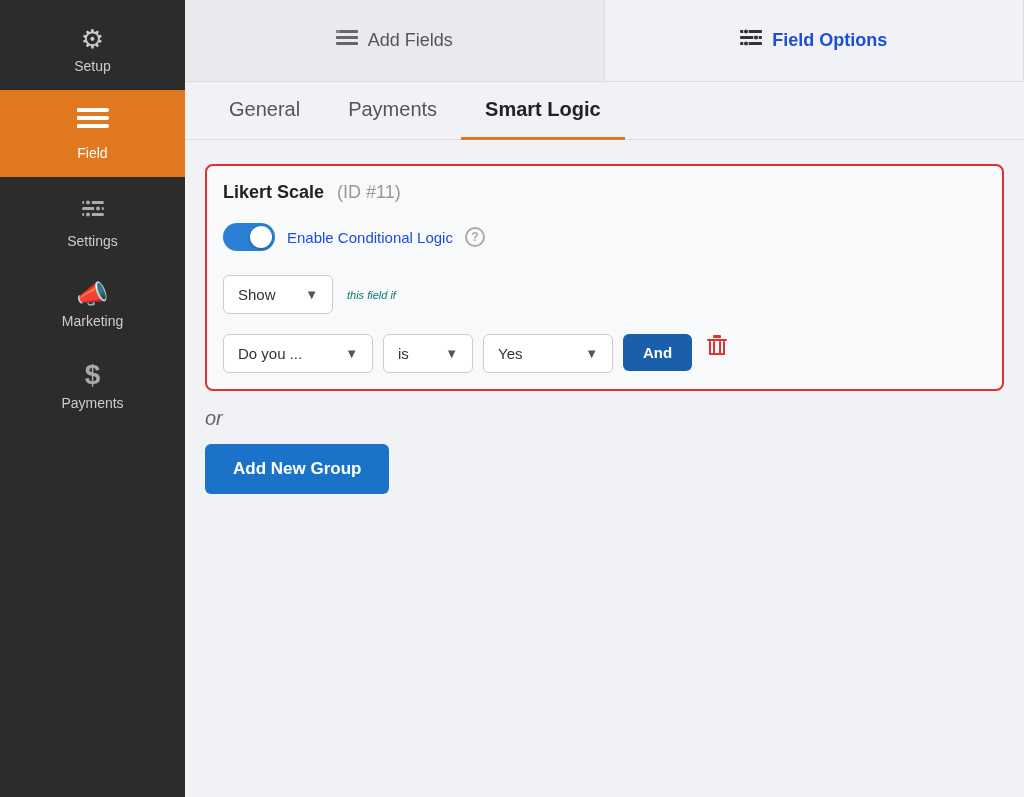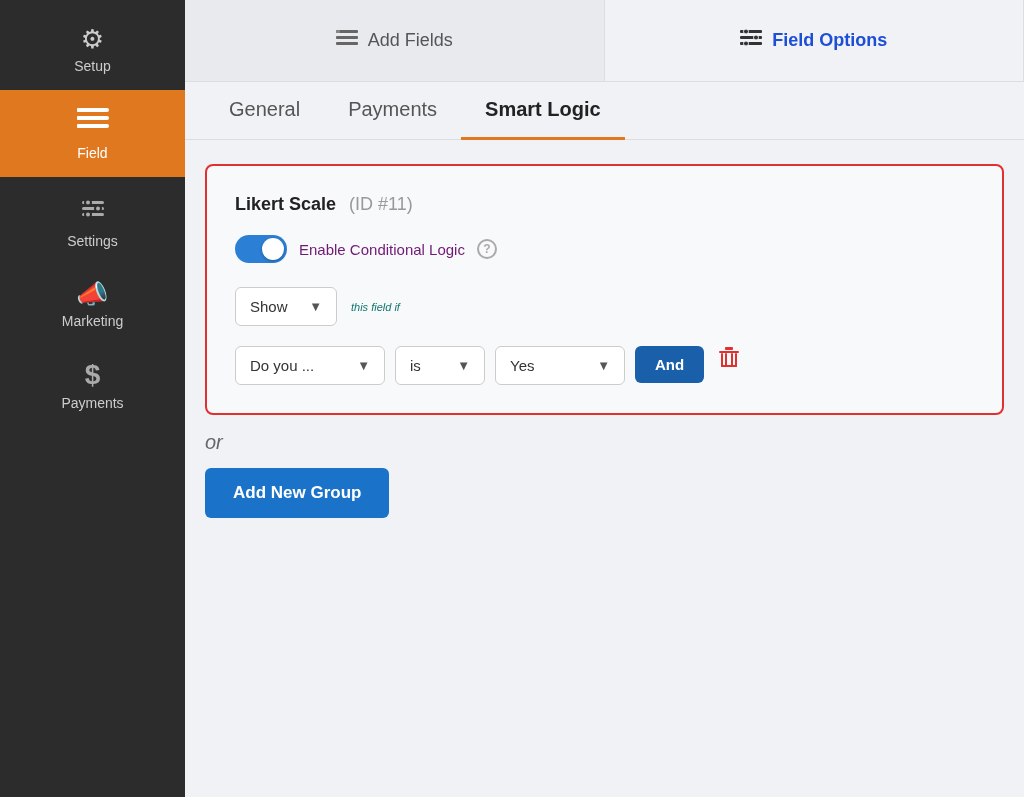--- a/index.html
+++ b/index.html
@@ -99,21 +99,21 @@
       padding: 24px 20px;
       overflow-y: auto;
       background: #f0f2f5;
     }
 
     
     .logic-card {
       background: #f8f9fa;
       border: 2px solid #e03030;
       border-radius: 8px;
-      padding: 28px;
+      padding: 16px;
       margin-bottom: 16px;
     }
     .card-title {
       font-size: 18px;
       font-weight: 700;
       color: #222;
       margin-bottom: 20px;
     }
     .card-title-id {
       font-weight: 400;
@@ -145,21 +145,21 @@
       top: 3px;
       left: 27px;
       width: 22px;
       height: 22px;
       background: #fff;
       border-radius: 50%;
       box-shadow: 0 1px 3px rgba(0,0,0,0.3);
     }
     .toggle-label {
       font-size: 15px;
-      color: #701a75;
+      color: #1d4ed8;
     }
     .help-icon {
       width: 20px;
       height: 20px;
       border-radius: 50%;
       border: 2px solid #aaa;
       color: #aaa;
       font-size: 12px;
       display: flex;
       align-items: center;
@@ -349,21 +349,21 @@
             <div class="toggle-thumb"></div>
           </div>
         </div>
         <span class="toggle-label">Enable Conditional Logic</span>
         <div class="help-icon">
           <span>?</span>
         </div>
       </div>
 
       <div class="show-row">
-        <div class="dropdown" style="width:102px;">
+        <div class="dropdown" style="width:110px;">
           <span>Show</span>
           <span class="dropdown-arrow">▼</span>
         </div>
         <span class="field-if-text">this field if</span>
       </div>
 
       <div class="condition-row">
         <div class="dropdown dropdown-lg">
           <span>Do you ...</span>
           <span class="dropdown-arrow">▼</span>

